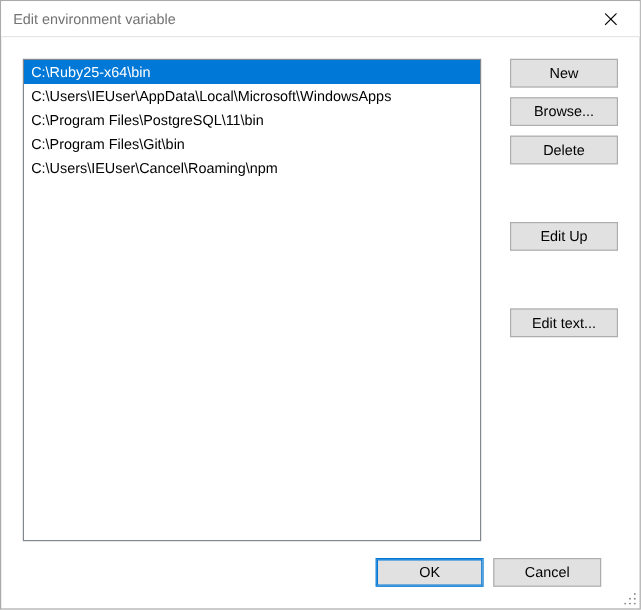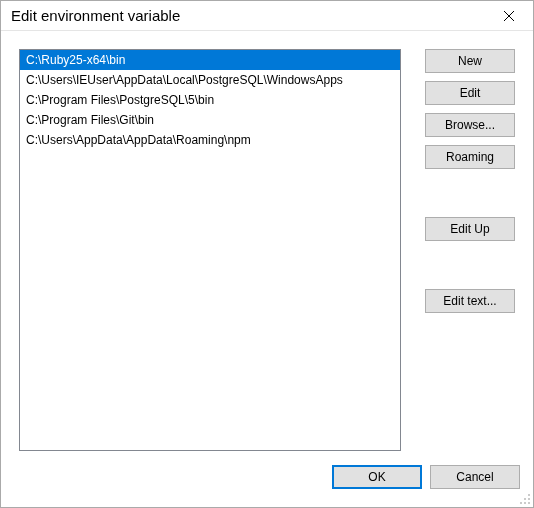--- a/index.html
+++ b/index.html
@@ -22,22 +22,22 @@
     .titlebar {
       height: 30px;
       display: flex;
       align-items: center;
       justify-content: space-between;
       padding: 0 2px 0 10px;
       background: #ffffff;
       border-bottom: 1px solid #e5e5e5;
     }
     .titlebar .title {
-      font-size: 15px;
-      color: #000000;
+      font-size: 12px;
+      color: #737373;
     }
     .close-btn {
       width: 44px;
       height: 28px;
       display: flex;
       align-items: center;
       justify-content: center;
       cursor: pointer;
     }
     .close-btn svg { width: 10px; height: 10px; }
@@ -80,21 +80,21 @@
       border: 1px solid #adadad;
       font-family: inherit;
       font-size: 12px;
       color: #000;
       cursor: pointer;
     }
     .footer {
       display: flex;
       justify-content: flex-end;
       gap: 8px;
-      padding: 14px 13px 18px 18px;
+      padding: 14px 32px 18px 18px;
     }
     .footer button.win { width: 90px; }
     .footer button.win.default {
       border: 1px solid #0078d7;
       background: #e1e1e1;
       box-shadow: inset 0 0 0 1px #0078d7;
     }
     .resize-grip {
       position: absolute;
       right: 2px;
@@ -115,31 +115,30 @@
       <svg viewBox="0 0 10 10">
         <line x1="0" y1="0" x2="10" y2="10" stroke="#000" stroke-width="1"></line>
         <line x1="10" y1="0" x2="0" y2="10" stroke="#000" stroke-width="1"></line>
       </svg>
     </div>
   </div>
 
   <div class="body">
     <div class="listbox" id="listbox">
         <div class="list-item selected">C:\Ruby25-x64\bin</div>
-        <div class="list-item">C:\Users\IEUser\AppData\Local\PostgreSQL\WindowsApps</div>
-        <div class="list-item">C:\Program Files\PostgreSQL\5\bin</div>
+        <div class="list-item">C:\Users\IEUser\AppData\Local\Microsoft\WindowsApps</div>
+        <div class="list-item">C:\Program Files\PostgreSQL\11\bin</div>
         <div class="list-item">C:\Program Files\Git\bin</div>
-        <div class="list-item">C:\Users\AppData\AppData\Roaming\npm</div>
+        <div class="list-item">C:\Users\IEUser\Cancel\Roaming\npm</div>
       </div>
 
     <div class="side-buttons">
       <button class="win">New</button>
-      <button class="win">Edit</button>
       <button class="win">Browse...</button>
-      <button class="win">Roaming</button>
+      <button class="win">Delete</button>
       <div class="spacer"></div>
       <button class="win">Edit Up</button>
       <div class="spacer"></div>
       <button class="win">Edit text...</button>
     </div>
   </div>
 
   <div class="footer">
     <button class="win default">OK</button>
     <button class="win">Cancel</button>

